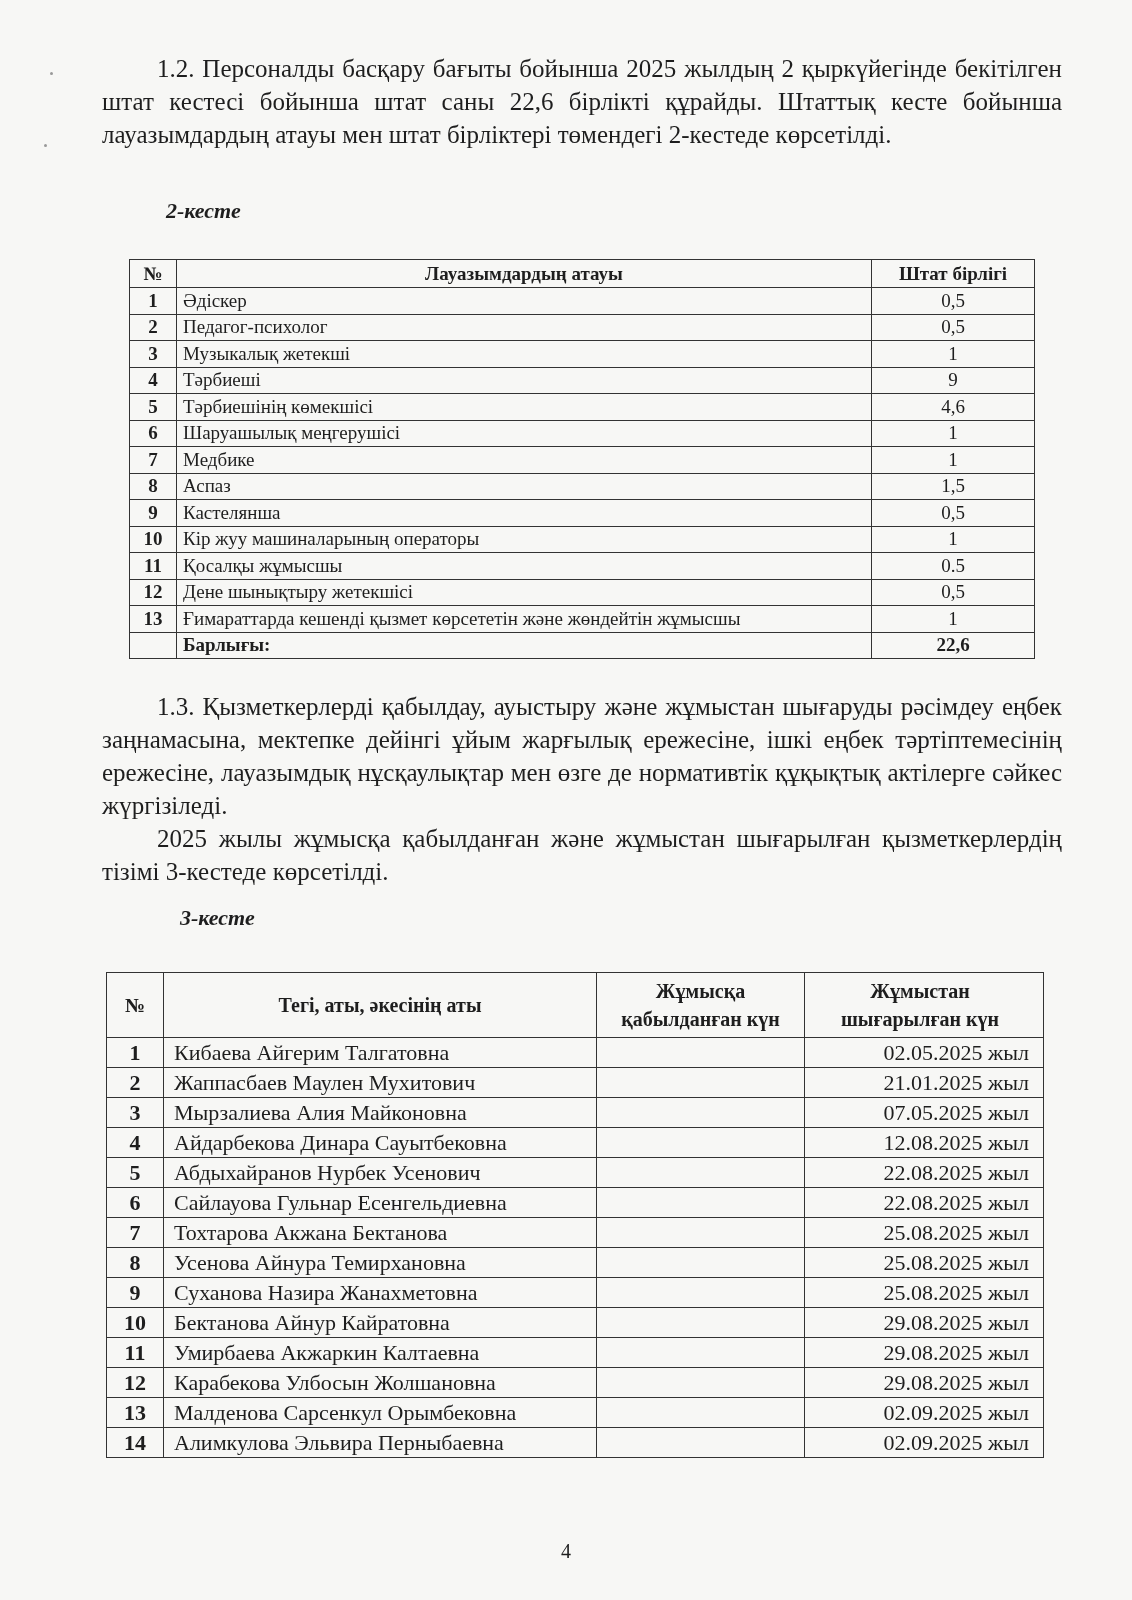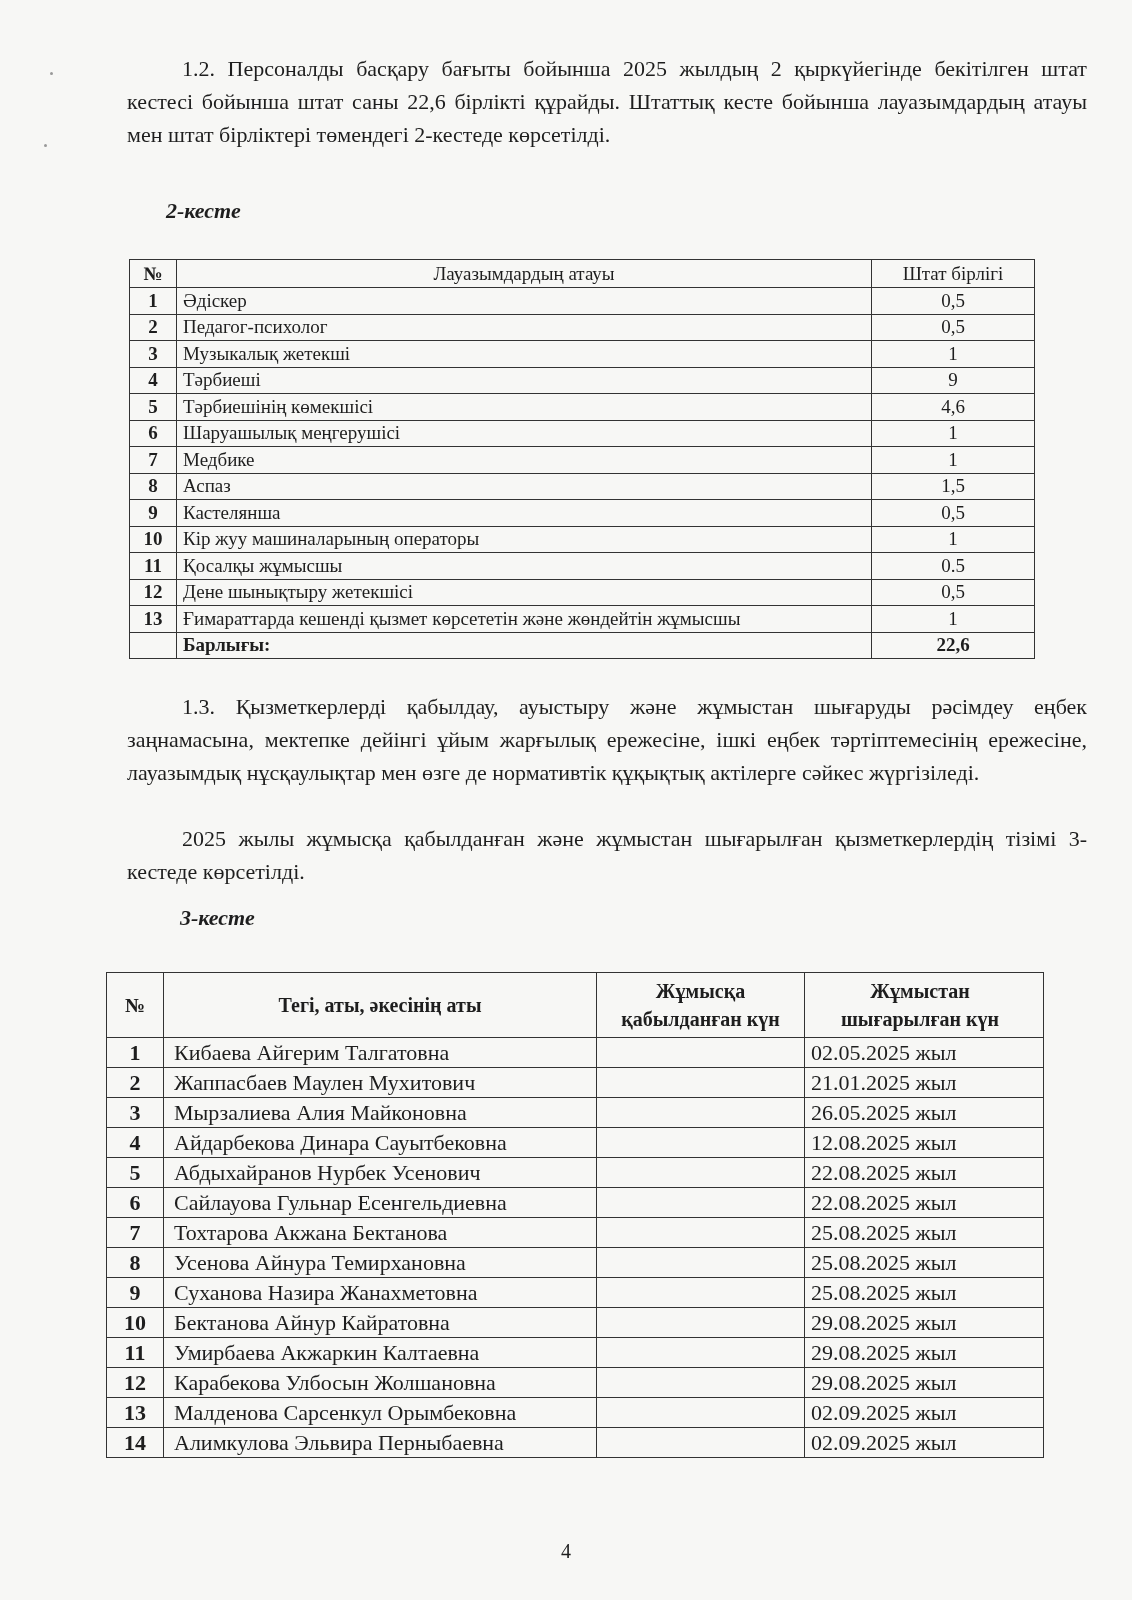--- a/index.html
+++ b/index.html
@@ -7,50 +7,50 @@
     width: 1132px; height: 1600px;
     background: #f7f7f5;
     font-family: "Liberation Serif", "DejaVu Serif", serif;
     color: #1e1e1e;
     position: relative;
     overflow: hidden;
   }
   .page { position: absolute; left: 0; top: 0; width: 1132px; height: 1600px; }
   .para {
     position: absolute;
-    left: 127px; width: 960px;
-    font-size: 22px;
+    left: 102px; width: 960px;
+    font-size: 25px;
     line-height: 33px;
     text-align: justify;
   }
   .para .indent { display: inline-block; width: 55px; }
   .caption {
     position: absolute;
     font-size: 22px;
     font-style: italic;
     font-weight: bold;
   }
   table { border-collapse: collapse; position: absolute; }
   td, th { border: 1.5px solid #333; padding: 0 6px; }
   
   #t2 { left: 129px; top: 259px; width: 906px; font-size: 19px; }
-  #t2 th { font-weight: normal; height: 27px; font-size: 19px; }
+  #t2 th { font-weight: bold; height: 27px; font-size: 19px; }
   #t2 td { height: 25.5px; line-height: 22px; }
   #t2 .c-no { width: 34px; text-align: center; font-weight: bold; }
   #t2 .c-name { text-align: left; }
   #t2 .c-val { width: 150px; text-align: center; }
   #t2 .total td { font-weight: bold; }
   
   #t3 { left: 106px; top: 972px; width: 938px; font-size: 22px; }
   #t3 th { font-weight: bold; font-size: 20px; line-height: 28px; padding: 4px 6px; }
   #t3 td { height: 29px; line-height: 26px; }
   #t3 .c-no { width: 44px; text-align: center; font-weight: bold; }
   #t3 .c-name { text-align: left; padding-left: 10px; }
   #t3 .c-hire { width: 195px; }
-  #t3 .c-fire { width: 218px; padding-right: 14px; }
+  #t3 .c-fire { width: 218px; text-align: right; padding-right: 14px; }
   .page-num {
     position: absolute; left: 0; width: 1132px; top: 1540px;
     text-align: center; font-size: 20px;
   }
   .dot { position: absolute; width: 3px; height: 3px; background: #999; border-radius: 50%; }
 </style>
 </head>
 <body>
 
 <div class="page">
@@ -167,21 +167,21 @@
         <tr>
           <td class="c-no">2</td>
           <td class="c-name">Жаппасбаев Маулен Мухитович</td>
           <td class="c-hire"></td>
           <td class="c-fire">21.01.2025 жыл</td>
         </tr>
         <tr>
           <td class="c-no">3</td>
           <td class="c-name">Мырзалиева Алия Майконовна</td>
           <td class="c-hire"></td>
-          <td class="c-fire">26.05.2025 жыл</td>
+          <td class="c-fire">07.05.2025 жыл</td>
         </tr>
         <tr>
           <td class="c-no">4</td>
           <td class="c-name">Айдарбекова Динара Сауытбековна</td>
           <td class="c-hire"></td>
           <td class="c-fire">12.08.2025 жыл</td>
         </tr>
         <tr>
           <td class="c-no">5</td>
           <td class="c-name">Абдыхайранов Нурбек Усенович</td>

